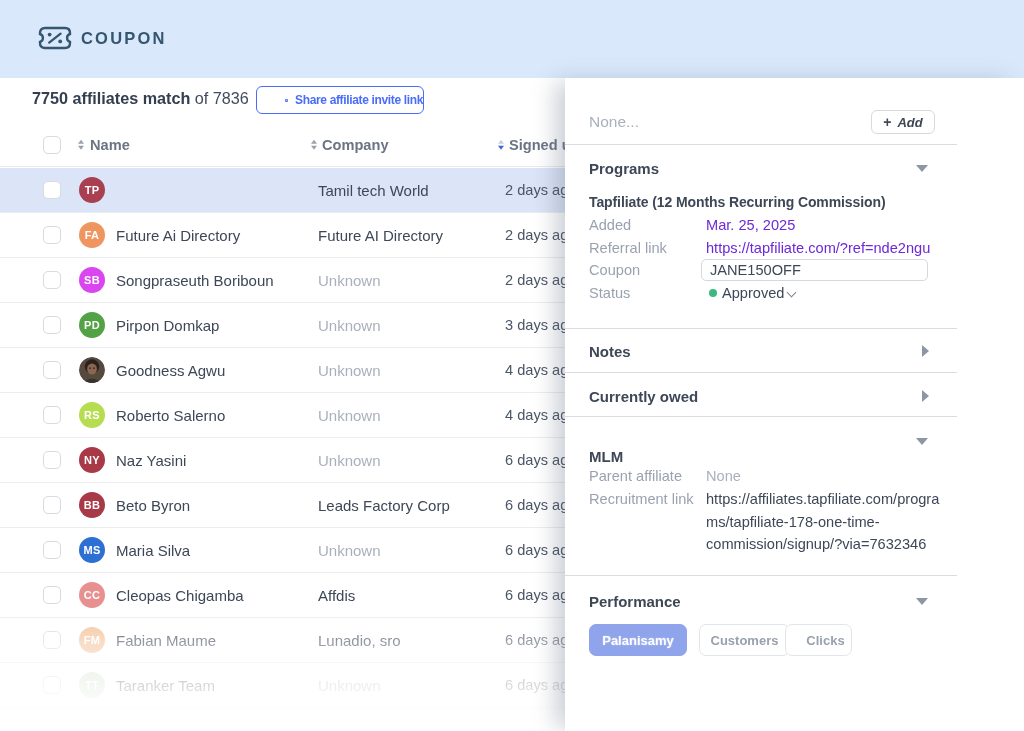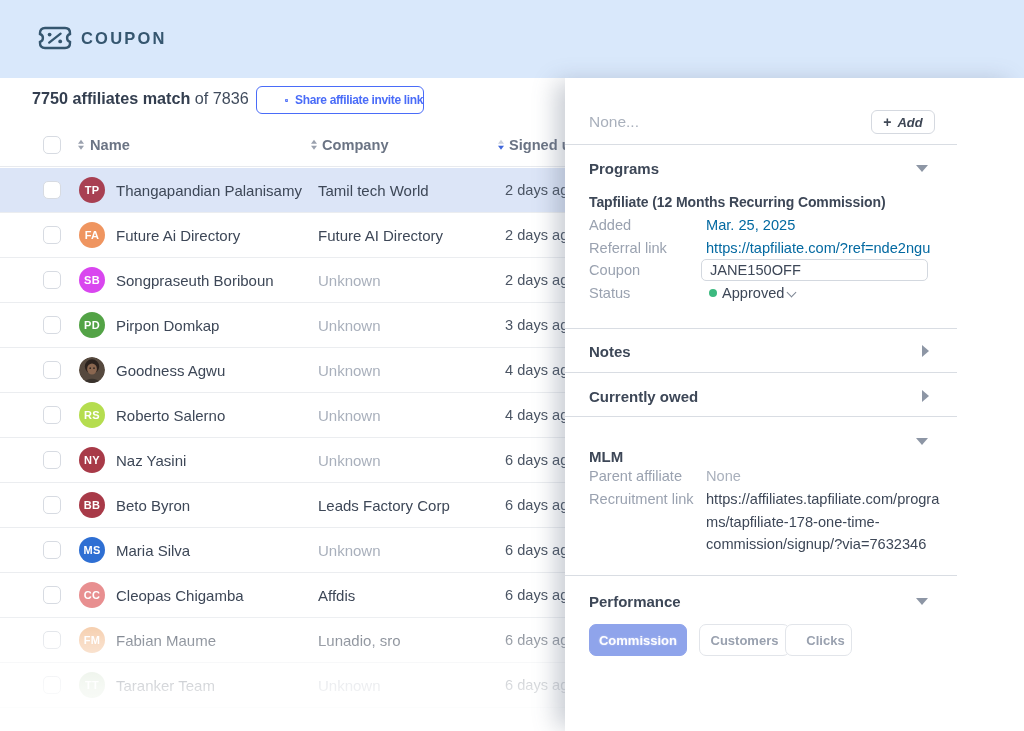--- a/index.html
+++ b/index.html
@@ -66,21 +66,21 @@
   .add-btn .lbl { font-size:13px; font-weight:bold; color:#3f4856;font-style:italic; }
 
   .sec-title { left:24px; font-size:15px; font-weight:bold; color:#3d4757; }
   .chev-down { width:0; height:0; border-left:6.5px solid transparent; border-right:6.5px solid transparent;
     border-top:7.5px solid #8d96a5; }
   .chev-right { width:0; height:0; border-top:6px solid transparent; border-bottom:6px solid transparent;
     border-left:7.5px solid #8d96a5; }
 
   .prog-title { left:24px; top:116px; letter-spacing:-0.1px; font-size:14px; font-weight:bold; color:#3d4757; }
   .f-label { left:24px; font-size:14.6px; color:#9aa2b0; }
-  .f-value { left:141px; font-size:14.6px; color:#0369a1; }
+  .f-value { left:141px; font-size:14.6px; color:#6d28d9; }
   .f-value.muted { color:#a9b0bc; }
   .coupon-input { left:136px; top:181px; width:227px; height:22px; border:1px solid #d3d8df;
     border-radius:5px; background:#fff; font-family:inherit; font-size:14.6px; color:#3d4757;
     padding:0 8px; outline:none; }
   .status-dot { left:144px; top:211px; width:8px; height:8px; border-radius:50%; background:#3cb97f; }
   .status-value { left:157px; top:207px; font-size:14.6px; color:#3d4757; }
   .status-chev { left:223px; top:211px; width:7px; height:7px; border-right:1.6px solid #7e8795;
     border-bottom:1.6px solid #7e8795; transform:rotate(45deg); }
 
   .recr-lines { left:141px; top:410px; width:235px; font-size:14.6px; color:#3d4757; line-height:22.5px; }
@@ -137,21 +137,20 @@
           <i class="tri-up"></i>
           <i class="tri-down"></i>
         </span>
       <span class="th-label" style="left:509px">Signed up</span>
     </div>
 
     <div class="rows" id="rows">
         <div class="row selected">
     <span class="chk"></span>
     <span class="avatar" style="background: rgb(168, 64, 82);">TP</span>
-    <span class="cell c-name">Thangapandian Palanisamy</span>
     <span class="cell c-company">Tamil tech World</span>
     <span class="cell c-signed">2 days ago</span>
   </div>
         <div class="row">
     <span class="chk"></span>
     <span class="avatar" style="background: rgb(239, 149, 96);">FA</span>
     <span class="cell c-name">Future Ai Directory</span>
     <span class="cell c-company">Future AI Directory</span>
     <span class="cell c-signed">2 days ago</span>
   </div>
@@ -285,18 +284,18 @@
     <div class="p-abs recr-lines">
       <div>https://affiliates.tapfiliate.com/progra</div>
       <div>ms/tapfiliate-178-one-time-</div>
       <div>commission/signup/?via=7632346</div>
     </div>
 
     <div class="sep" style="top:496.5px"></div>
     <span class="p-abs sec-title" style="top:515px">Performance</span>
     <span class="p-abs chev-down" style="left:351px; top:519.5px"></span>
 
-    <button class="p-abs perf-btn active">Commission</button>
+    <button class="p-abs perf-btn active">Palanisamy</button>
     <button class="p-abs perf-btn plain customers">Customers</button>
     <button class="p-abs perf-btn plain clicks">Clicks</button>
   </aside>
 
 </div>
 
 </body></html>

